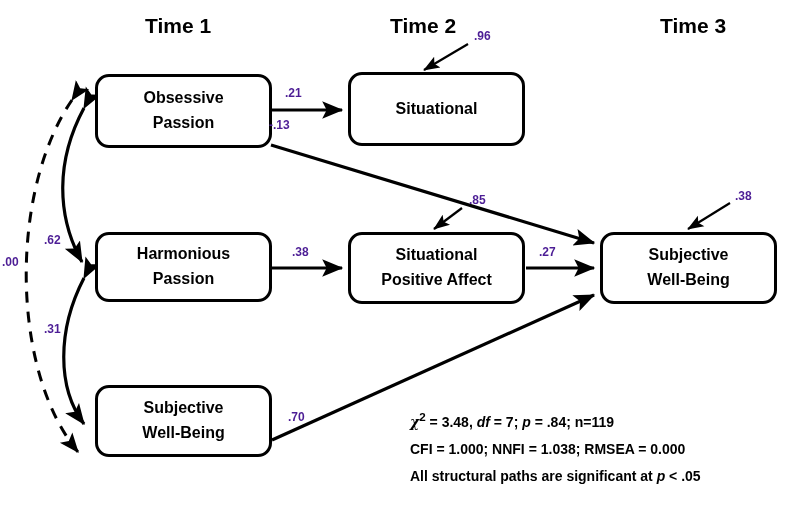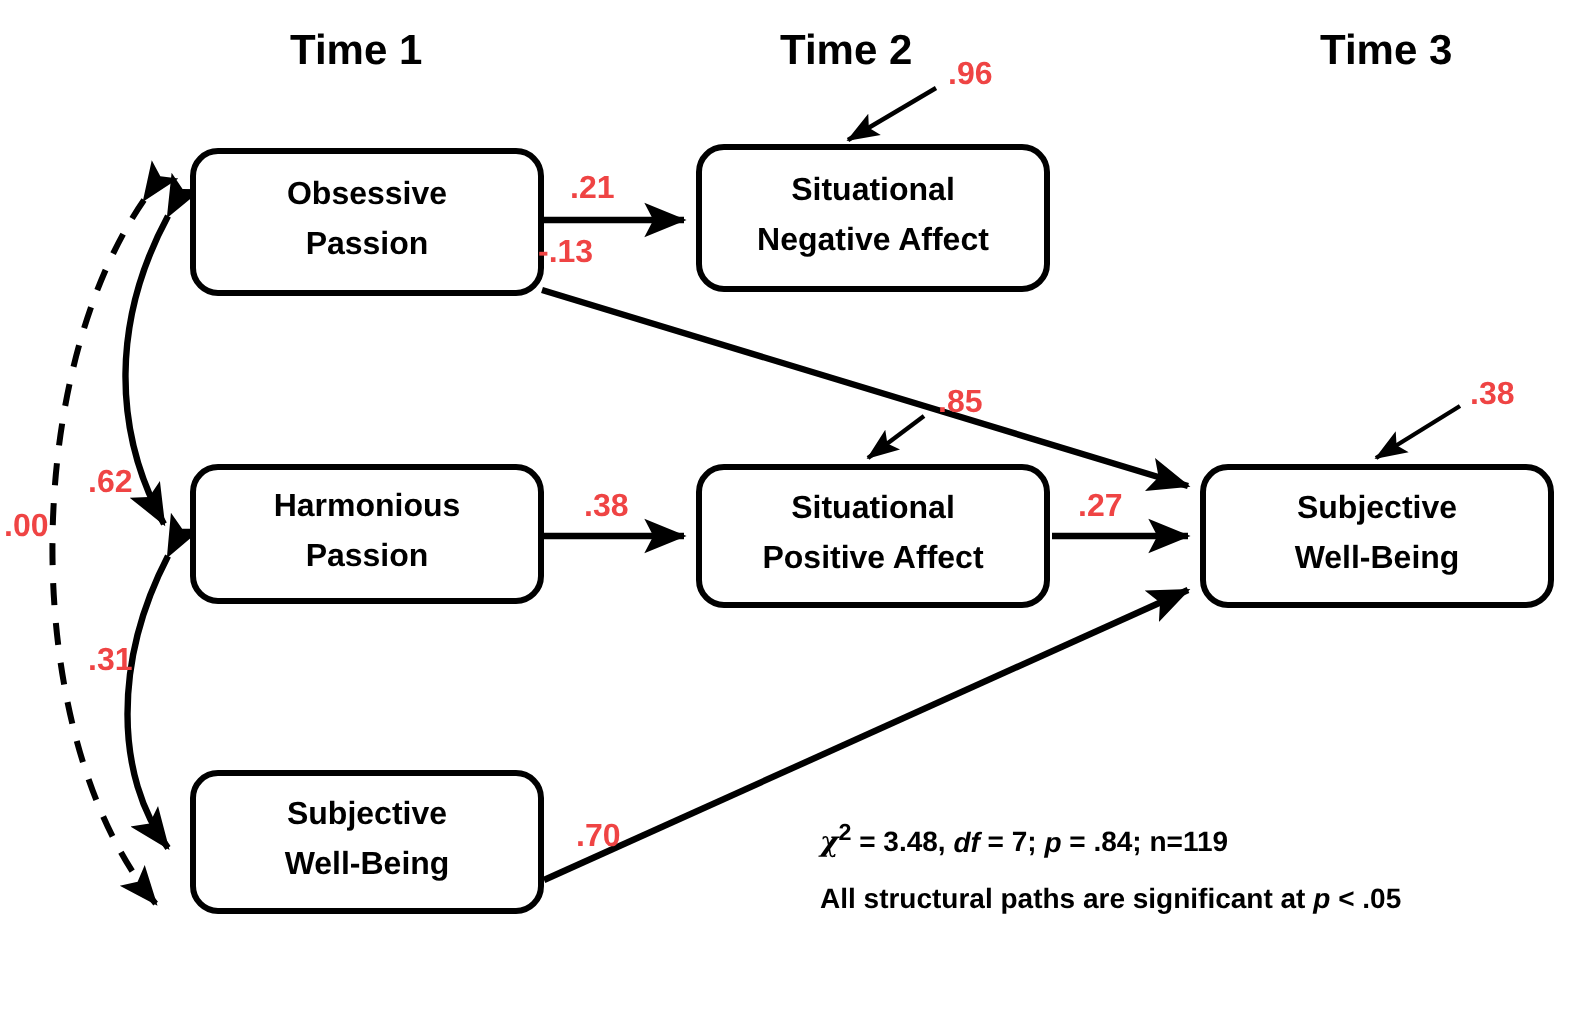--- a/index.html
+++ b/index.html
@@ -47,22 +47,22 @@
     position: absolute;
     font-weight: bold;
     font-size: 21px;
     color: #000000;
     z-index: 4;
     white-space: nowrap;
   }
   .path-label {
     position: absolute;
     font-weight: bold;
-    font-size: 16px;
-    color: #ef4444;
+    font-size: 12px;
+    color: #4c1d95;
     background: transparent;
     z-index: 5;
     white-space: nowrap;
   }
   .fit-stats {
     position: absolute;
     z-index: 6;
     color: #000000;
     font-size: 14px;
     font-weight: bold;
@@ -125,21 +125,20 @@
     <span class="node-line">Passion</span>
   </div>
 
   <div class="node-box" style="left:95px; top:385px; width:177px; height:72px;">
     <span class="node-line">Subjective</span>
     <span class="node-line">Well-Being</span>
   </div>
 
   <div class="node-box" style="left:348px; top:72px; width:177px; height:74px;">
     <span class="node-line">Situational</span>
-    <span class="node-line">Negative Affect</span>
   </div>
 
   <div class="node-box" style="left:348px; top:232px; width:177px; height:72px;">
     <span class="node-line">Situational</span>
     <span class="node-line">Positive Affect</span>
   </div>
 
   <div class="node-box" style="left:600px; top:232px; width:177px; height:72px;">
     <span class="node-line">Subjective</span>
     <span class="node-line">Well-Being</span>
@@ -162,16 +161,17 @@
   <div class="path-label" style="left:2px; top:255px;">.00</div>
 
   <div class="path-label" style="left:474px; top:29px;">.96</div>
 
   <div class="path-label" style="left:469px; top:193px;">.85</div>
 
   <div class="path-label" style="left:735px; top:189px;">.38</div>
 
   <div class="fit-stats" style="left:410px; top:406px;">
     <span class="fit-line"><span class="sym">χ</span><sup>2</sup><span> = 3.48, </span><span class="ital">df</span><span> = 7; </span><span class="ital">p</span><span> = .84; n=119</span></span>
+    <span class="fit-line">CFI = 1.000; NNFI = 1.038; RMSEA = 0.000</span>
     <span class="fit-line"><span>All structural paths are significant at </span><span class="ital">p</span><span> &lt; .05</span></span>
   </div>
 
 </div>
 
 </body></html>

